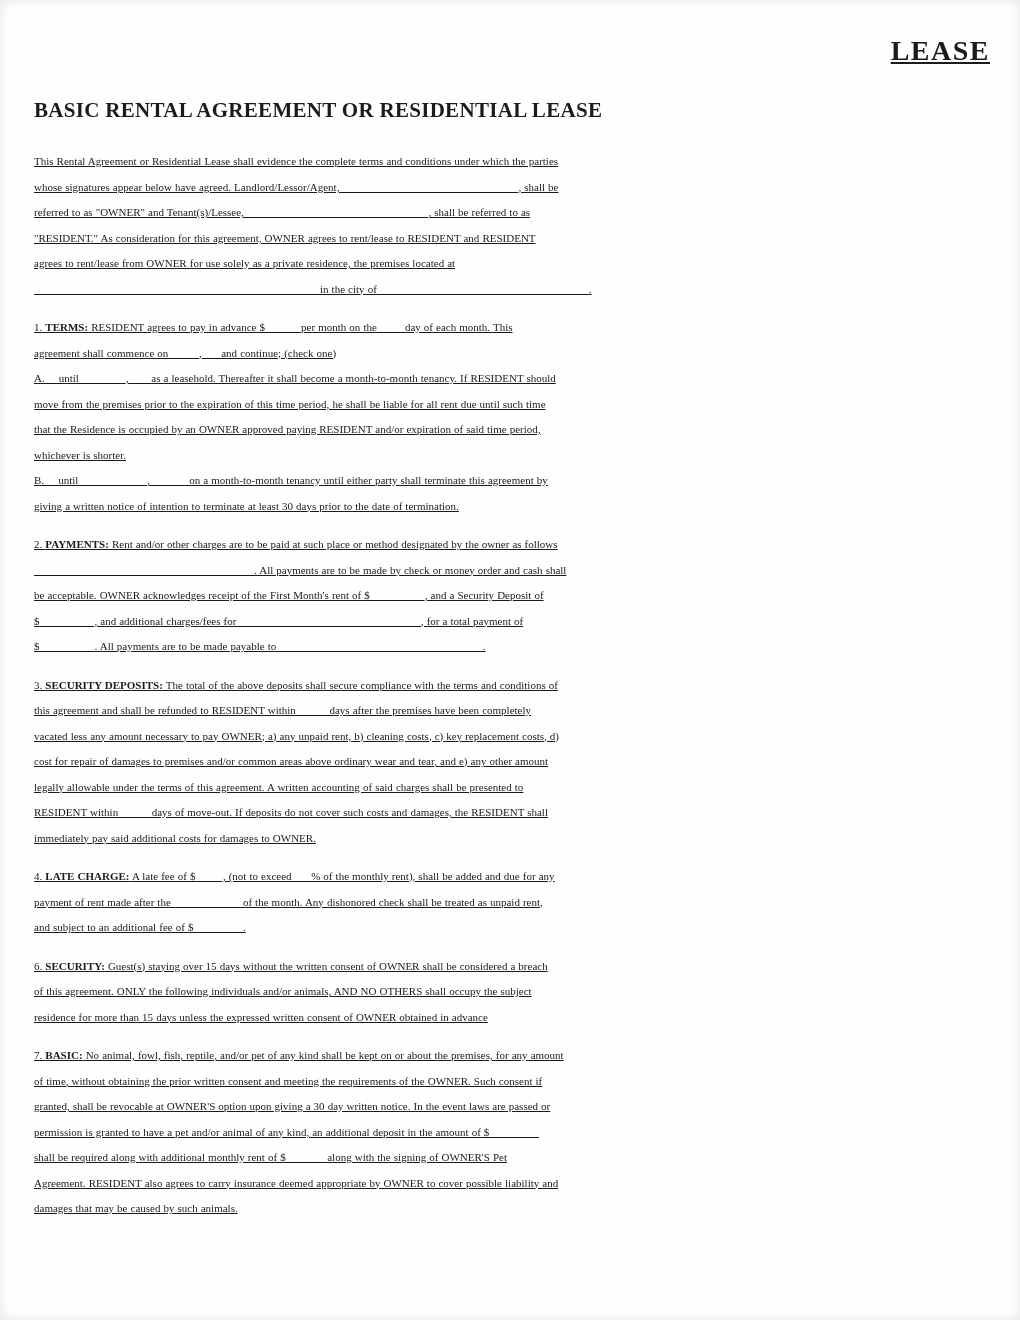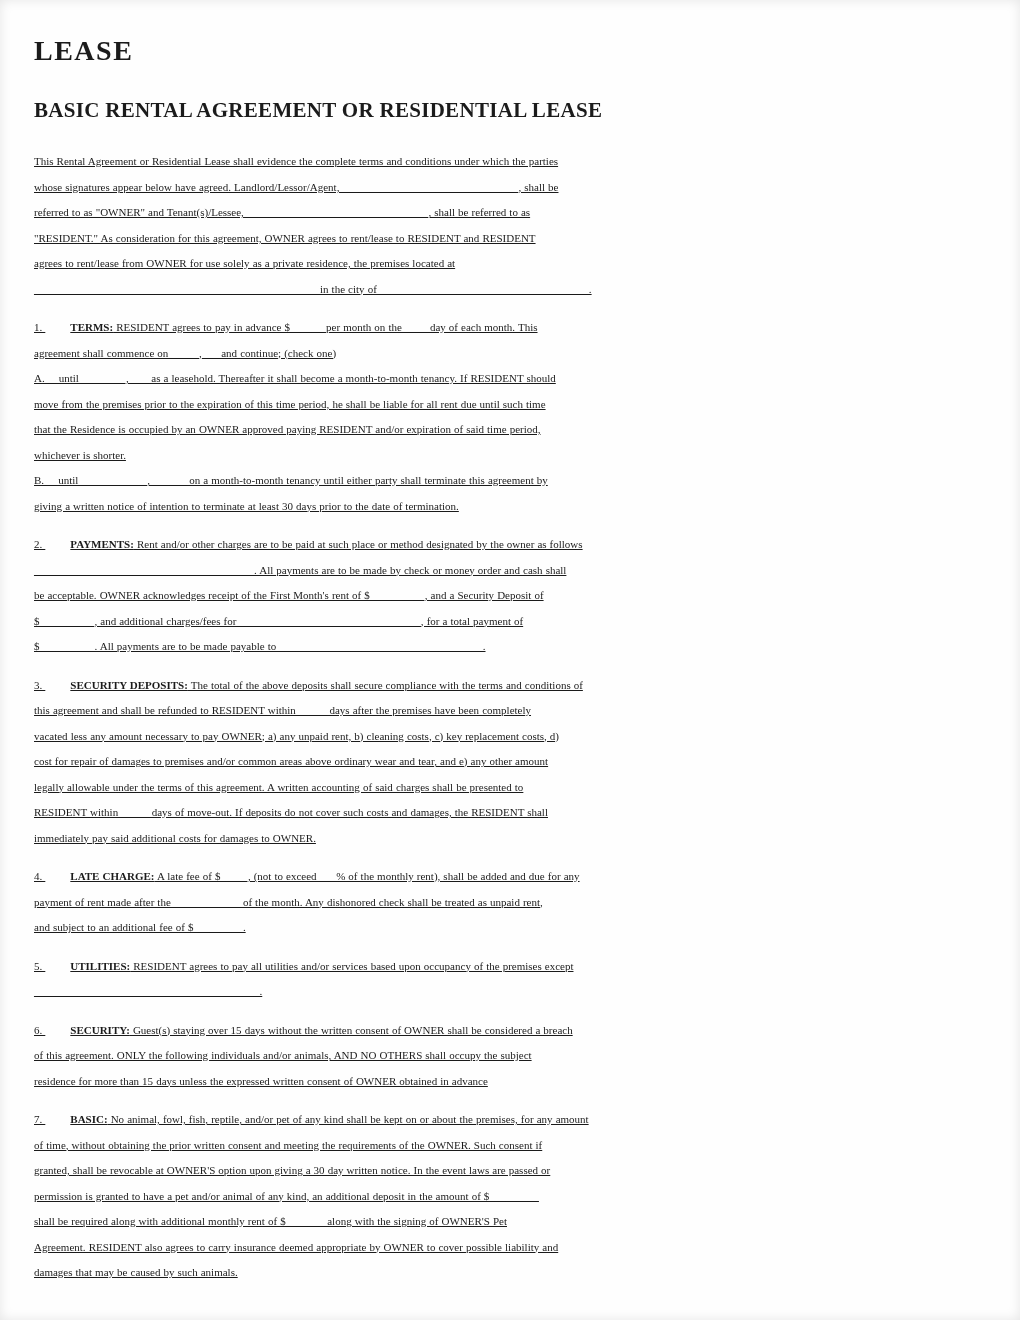--- a/index.html
+++ b/index.html
@@ -14,44 +14,45 @@
     height: 1320px;
     background: #fefefe;
     box-shadow: inset 0 0 12px rgba(0,0,0,0.10);
     padding: 28px 30px 0 34px;
     font-family: "Liberation Serif", "DejaVu Serif", serif;
     color: #1b1b1b;
     overflow: hidden;
   }
   .doc-title {
     margin: 6px 0 30px 0;
-    text-align: left;
+    text-align: right;
     font-size: 28px;
     line-height: 34px;
     font-weight: bold;
     letter-spacing: 1.5px;
+    text-decoration: underline;
   }
   .doc-subtitle {
     margin: 0 0 26px 0;
     text-align: left;
     font-size: 21px;
     line-height: 25px;
     font-weight: bold;
     letter-spacing: 0.3px;
   }
   .para {
     width: 956px;
     margin: 0 0 13px 0;
     font-size: 11px;
     line-height: 25.5px;
     white-space: pre-wrap;
     word-spacing: 0.3px;
     text-decoration: underline;
   }
-  .para b { font-weight: bold; margin-left: 25px; }
+  .para b { font-weight: bold; }
 </style>
 </head>
 <body>
 
 <div class="page">
 
   <h1 class="doc-title">LEASE</h1>
 
   <h2 class="doc-subtitle">BASIC RENTAL AGREEMENT OR RESIDENTIAL LEASE</h2>
 
@@ -82,22 +83,20 @@
 vacated less any amount necessary to pay OWNER; a) any unpaid rent, b) cleaning costs, c) key replacement costs, d)
 cost for repair of damages to premises and/or common areas above ordinary wear and tear, and e) any other amount
 legally allowable under the terms of this agreement. A written accounting of said charges shall be presented to
 RESIDENT within _____ days of move-out. If deposits do not cover such costs and damages, the RESIDENT shall
 immediately pay said additional costs for damages to OWNER.</span></p>
 
   <p class="para"><span>4. </span><b>LATE CHARGE:</b><span> A late fee of $_____, (not to exceed ___% of the monthly rent), shall be added and due for any
 payment of rent made after the ____________ of the month. Any dishonored check shall be treated as unpaid rent,
 and subject to an additional fee of $_________.</span></p>
 
-  <p class="para"><span>5. </span><b>UTILITIES:</b><span> RESIDENT agrees to pay all utilities and/or services based upon occupancy of the premises except
-_________________________________________.</span></p>
 
   <p class="para"><span>6. </span><b>SECURITY:</b><span> Guest(s) staying over 15 days without the written consent of OWNER shall be considered a breach
 of this agreement. ONLY the following individuals and/or animals, AND NO OTHERS shall occupy the subject
 residence for more than 15 days unless the expressed written consent of OWNER obtained in advance</span></p>
 
 
   <p class="para"><span>7. </span><b>BASIC:</b><span> No animal, fowl, fish, reptile, and/or pet of any kind shall be kept on or about the premises, for any amount
 of time, without obtaining the prior written consent and meeting the requirements of the OWNER. Such consent if
 granted, shall be revocable at OWNER'S option upon giving a 30 day written notice. In the event laws are passed or
 permission is granted to have a pet and/or animal of any kind, an additional deposit in the amount of $_________

